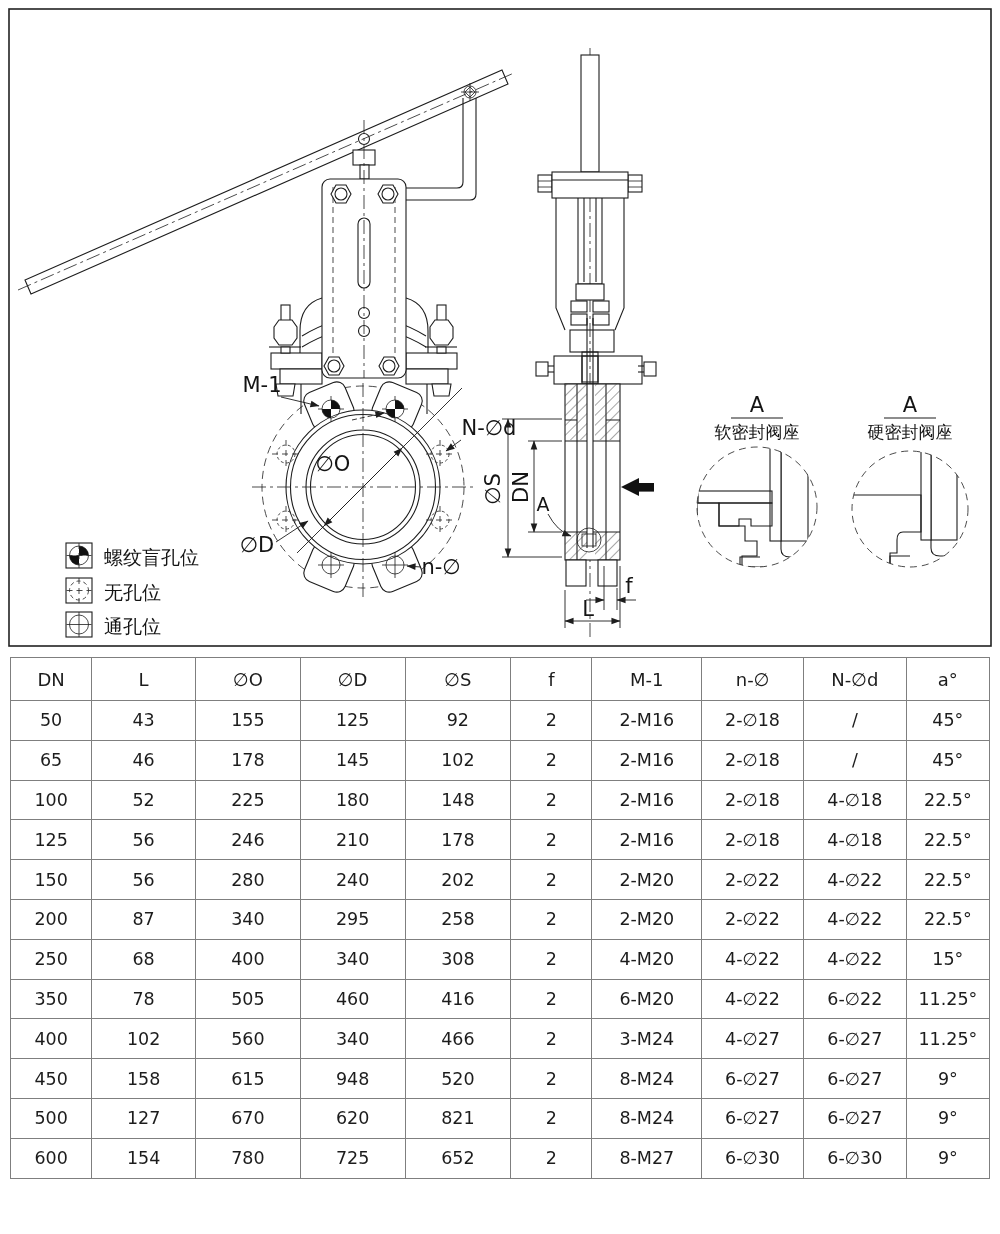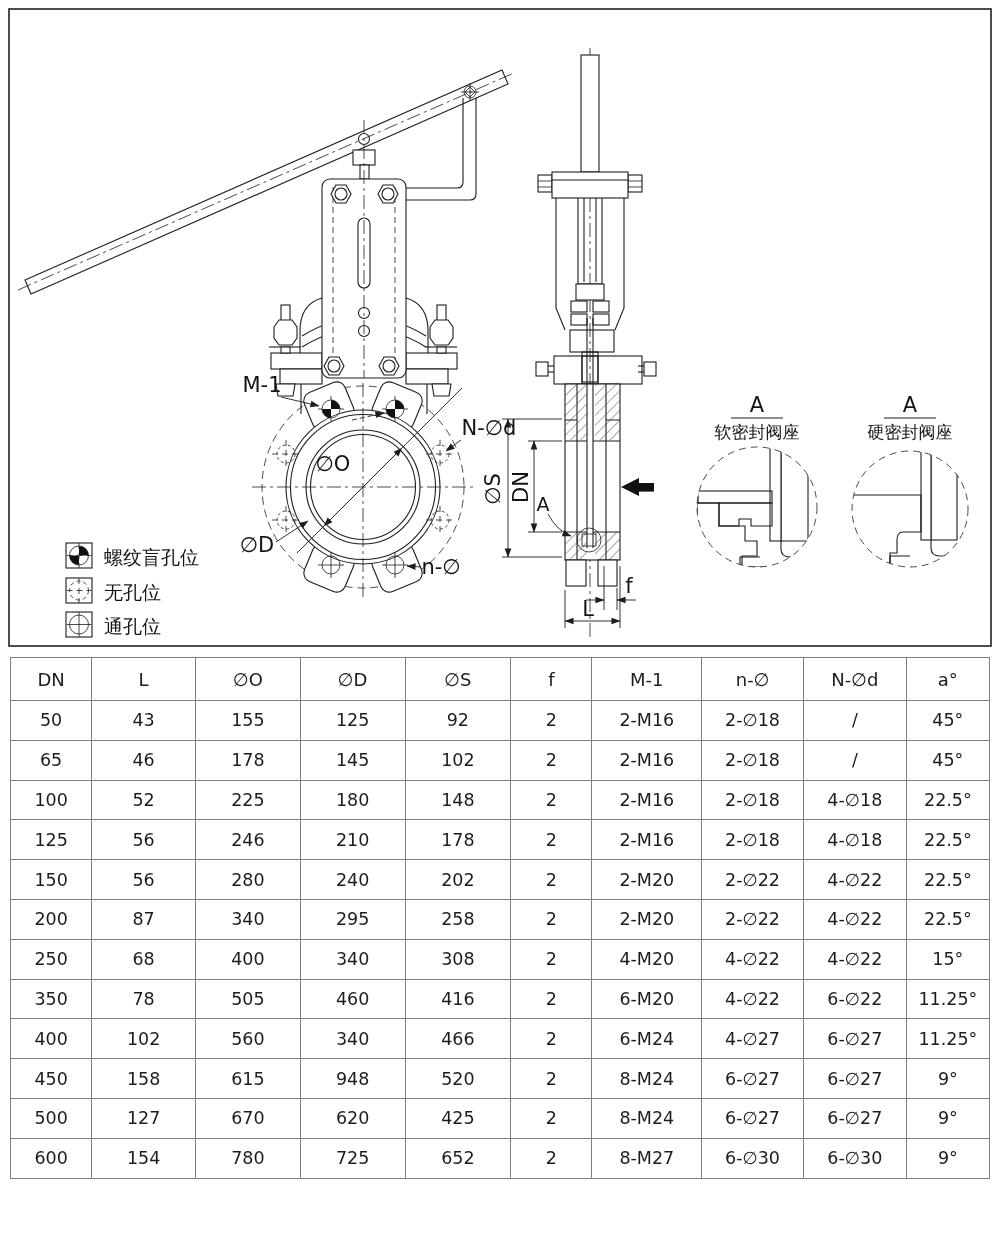--- a/index.html
+++ b/index.html
@@ -451,21 +451,21 @@
           <td>6-∅22</td>
           <td>11.25°</td>
         </tr>
         <tr>
           <td>400</td>
           <td>102</td>
           <td>560</td>
           <td>340</td>
           <td>466</td>
           <td>2</td>
-          <td>6-M24</td>
+          <td>3-M24</td>
           <td>4-∅27</td>
           <td>6-∅27</td>
           <td>11.25°</td>
         </tr>
         <tr>
           <td>450</td>
           <td>158</td>
           <td>615</td>
           <td>948</td>
           <td>520</td>
@@ -473,21 +473,21 @@
           <td>8-M24</td>
           <td>6-∅27</td>
           <td>6-∅27</td>
           <td>9°</td>
         </tr>
         <tr>
           <td>500</td>
           <td>127</td>
           <td>670</td>
           <td>620</td>
-          <td>425</td>
+          <td>821</td>
           <td>2</td>
           <td>8-M24</td>
           <td>6-∅27</td>
           <td>6-∅27</td>
           <td>9°</td>
         </tr>
         <tr>
           <td>600</td>
           <td>154</td>
           <td>780</td>

